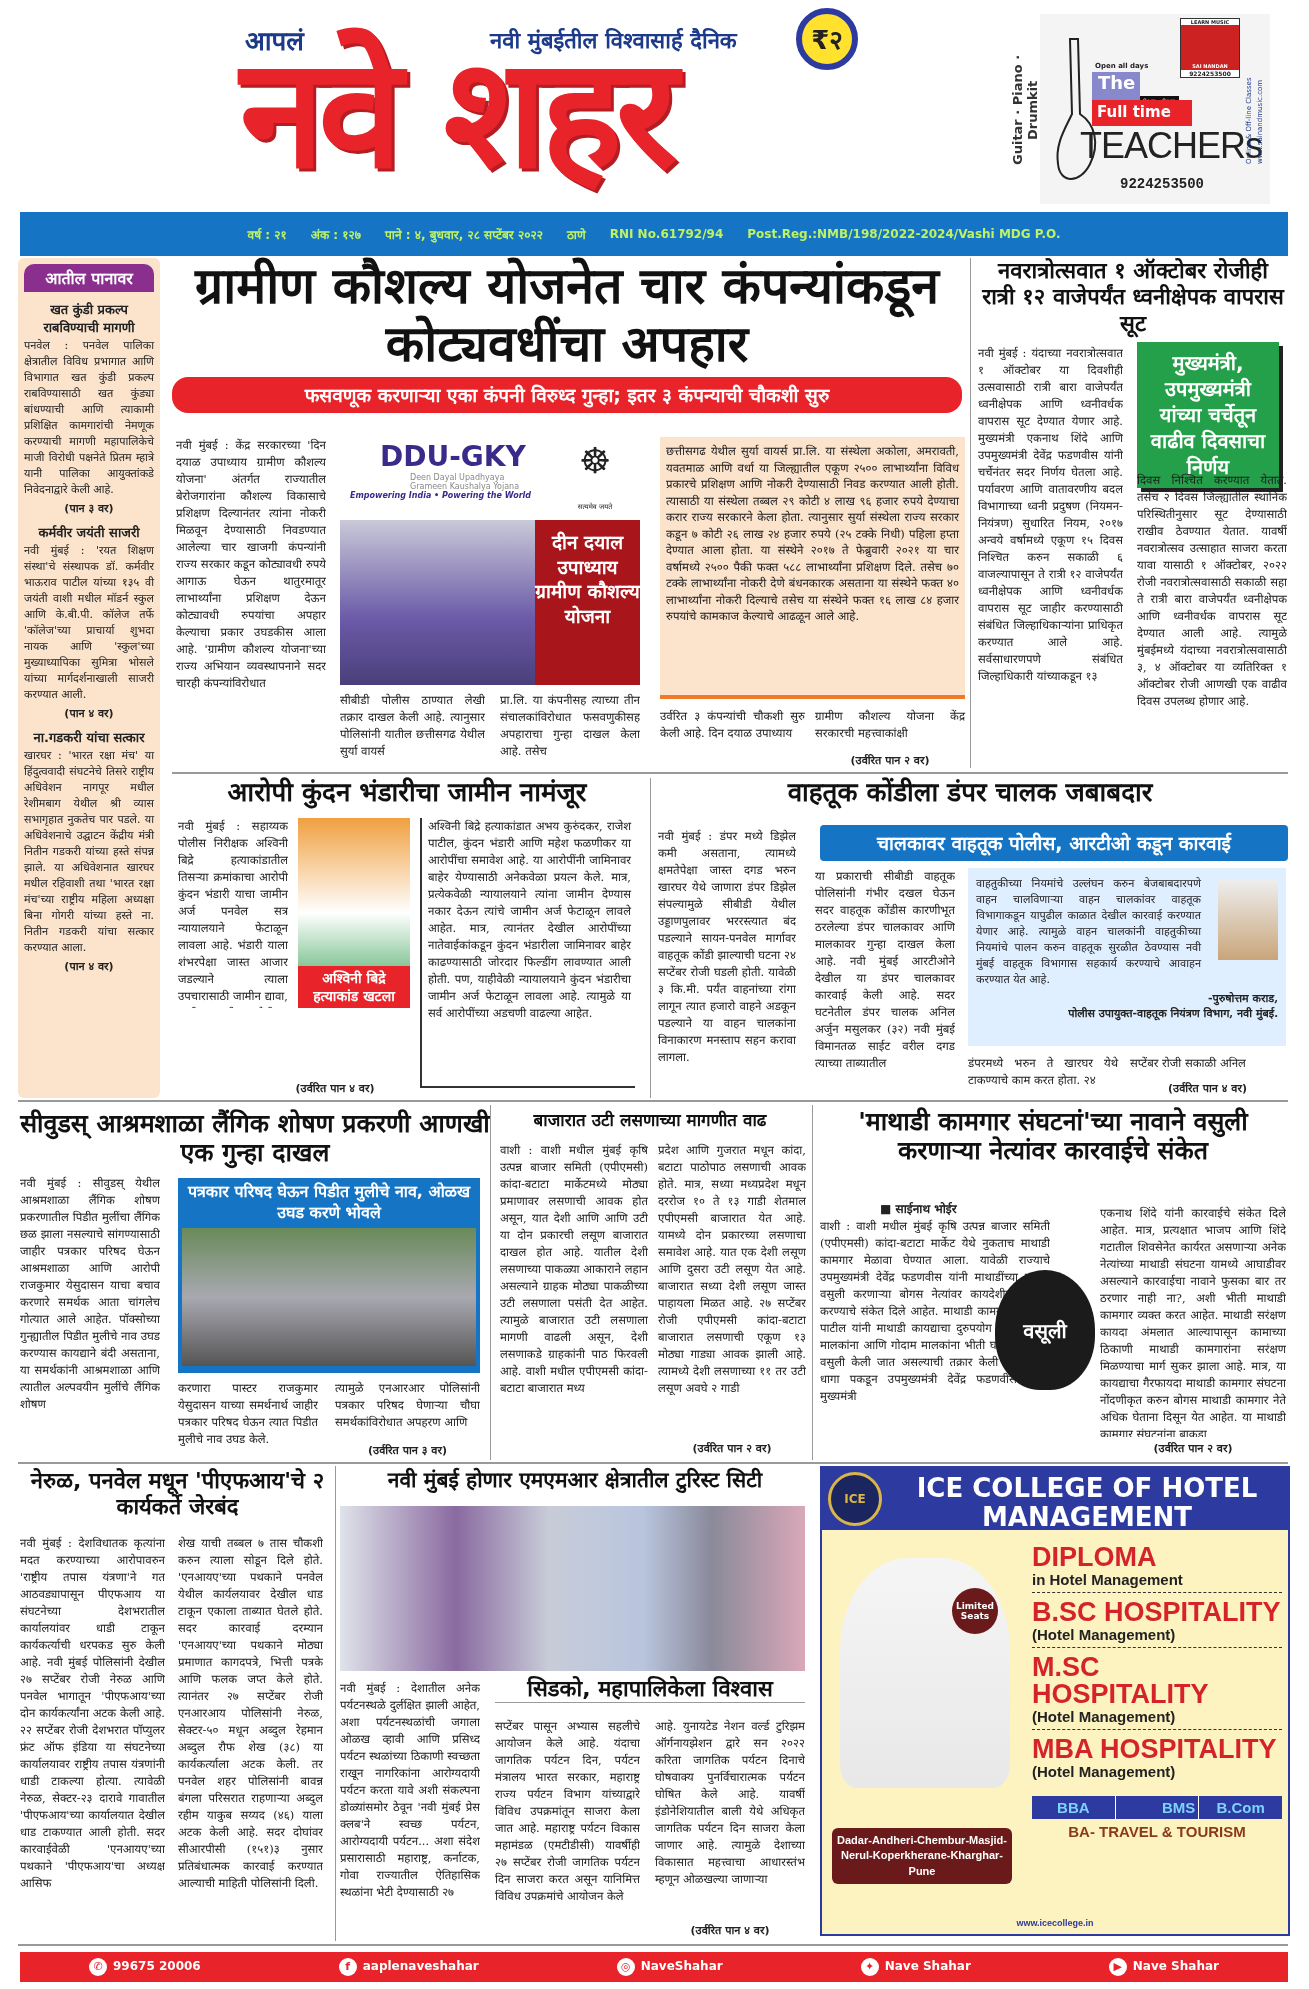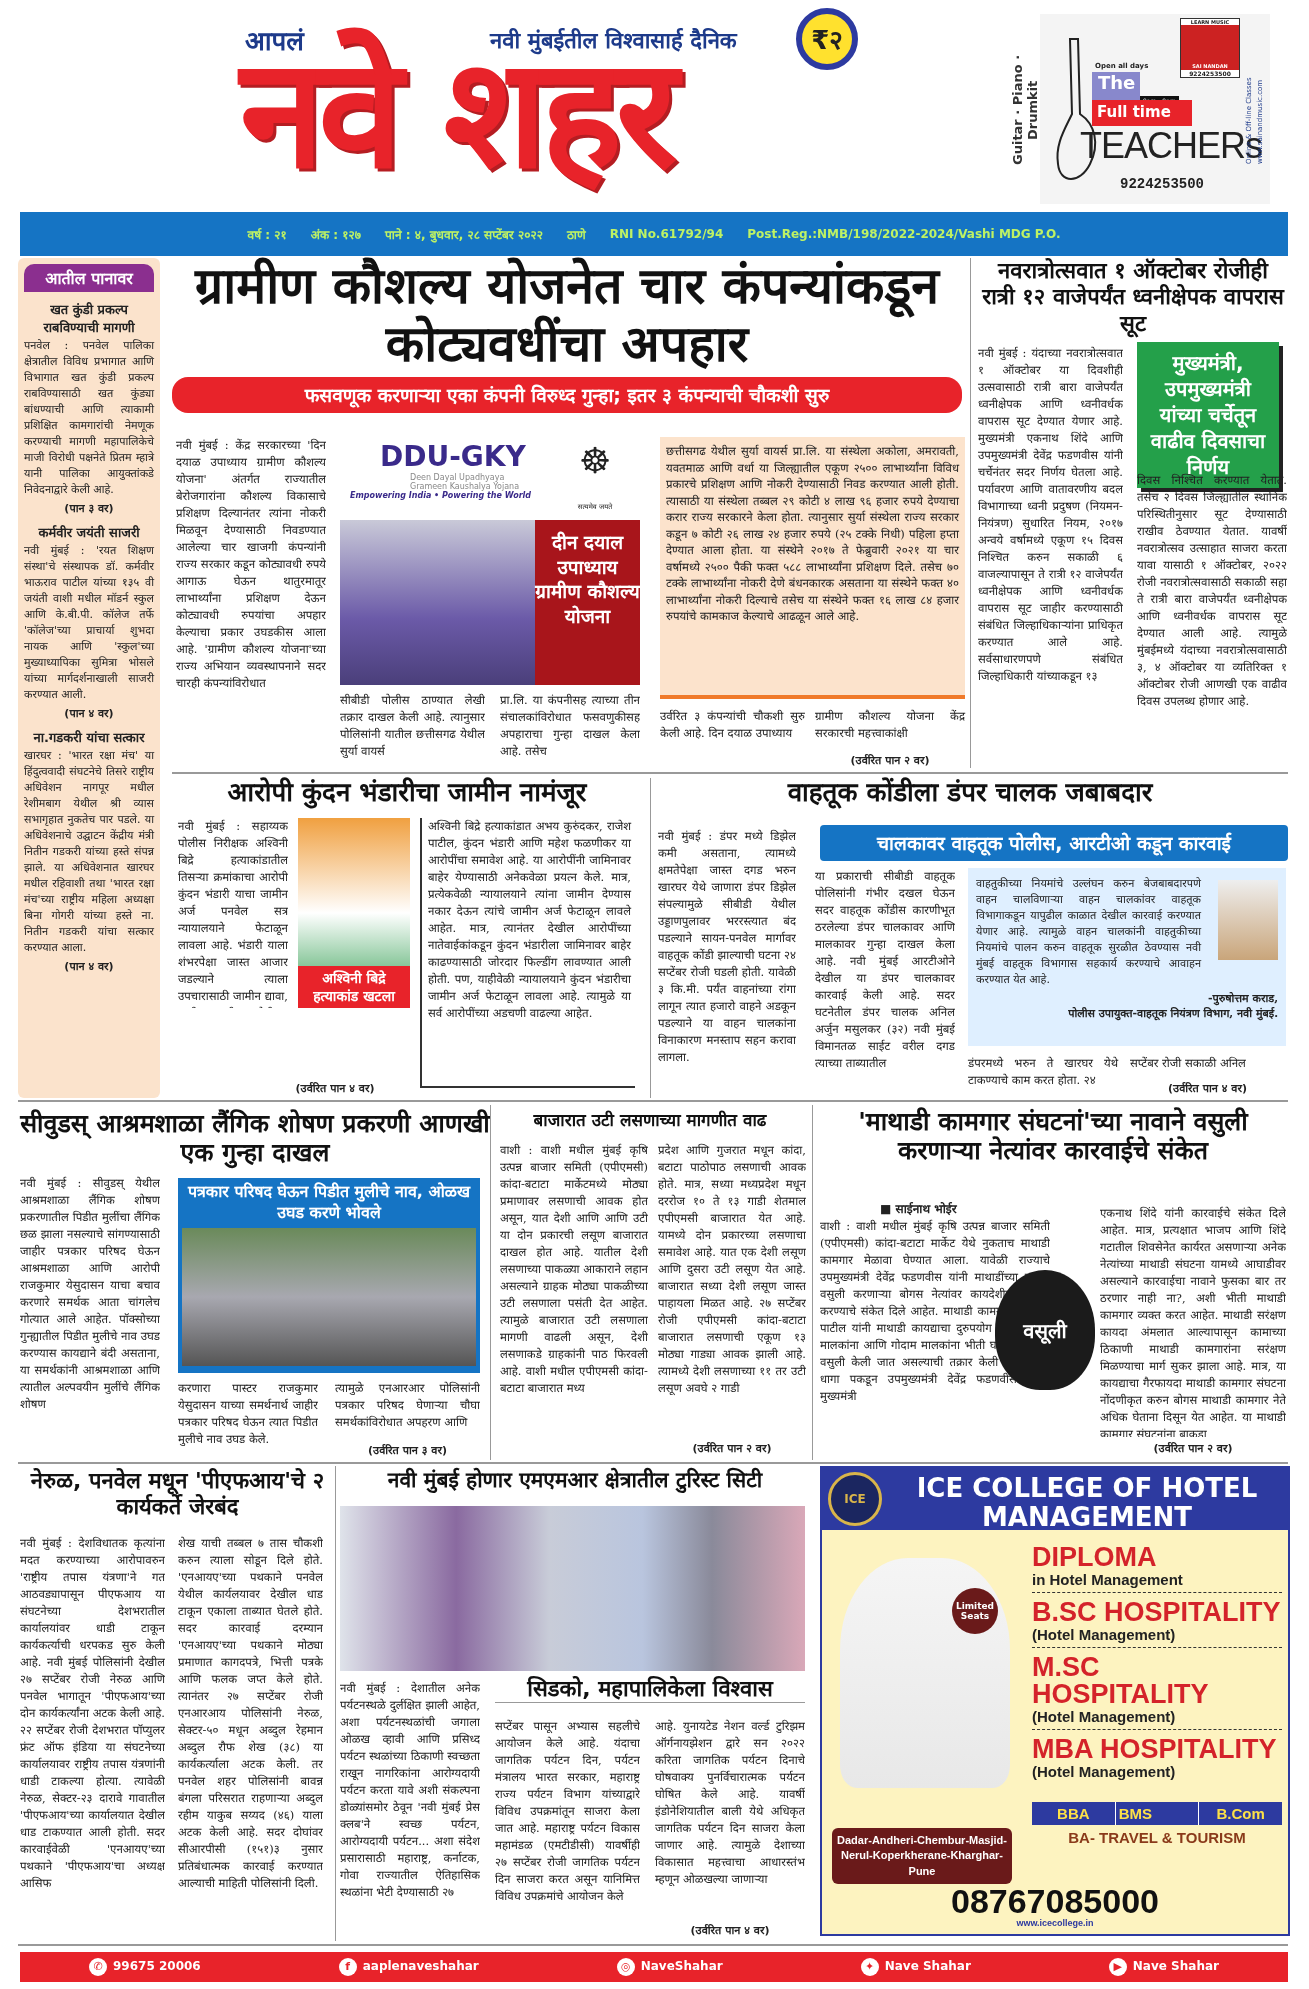--- a/index.html
+++ b/index.html
@@ -200,29 +200,28 @@
   <div class="abs" style="left:130px;top:120px;width:46px;height:46px;border-radius:50%;background:#6a1a1a;color:#fff;font:700 9px 'DejaVu Sans',sans-serif;display:flex;align-items:center;justify-content:center;text-align:center">Limited Seats</div>
   <div class="abs" style="left:210px;top:70px;width:250px">
     <div class="ice-course">DIPLOMA</div>
     <div class="ice-sub">in Hotel Management</div>
     <div class="ice-course">B.SC HOSPITALITY</div>
     <div class="ice-sub">(Hotel Management)</div>
     <div class="ice-course">M.SC HOSPITALITY</div>
     <div class="ice-sub">(Hotel Management)</div>
     <div class="ice-course">MBA HOSPITALITY</div>
     <div class="ice-sub" style="border:none">(Hotel Management)</div>
-    <div style="display:flex;margin-top:18px;background:#2d3aa0;color:#fde047;font:700 15px 'Liberation Sans',sans-serif">
+    <div style="display:flex;margin-top:12px;background:#2d3aa0;color:#7dd3fc;font:700 15px 'Liberation Sans',sans-serif">
       <div style="flex:1;text-align:center;padding:3px;border-right:1px solid #fff">BBA</div>
-      <div style="flex:1;text-align:left;padding:3px;border-right:1px solid #fff">BMS</div>
+      <div style="flex:1;text-align:right;padding:3px;border-right:1px solid #fff">BMS</div>
       <div style="flex:1;text-align:center;padding:3px">B.Com</div>
     </div>
     <div style="color:#8a3a1a;font:700 15px 'Liberation Sans',sans-serif;text-align:center;margin-top:4px">BA- TRAVEL &amp; TOURISM</div>
   </div>
   <div class="abs" style="left:10px;top:360px;width:180px;background:#6a1a1a;color:#fff;font:700 11px/1.4 'Liberation Sans',sans-serif;text-align:center;padding:5px;border-radius:6px">Dadar-Andheri-Chembur-Masjid-Nerul-Koperkherane-Kharghar-Pune</div>
-  <div class="abs ice-phone" style="left:0;top:414px;width:100%">08767085000</div>
   <div class="abs" style="left:0;top:450px;width:100%;text-align:center;font:700 9px 'Liberation Sans',sans-serif;color:#2d3aa0">www.icecollege.in</div>
 </div>
 
 <div class="abs hline" style="left:18px;top:1944px;width:1270px"></div>
 
 <div class="abs footer">
   <div><span class="ic">✆</span><span>99675 20006</span></div>
   <div><span class="ic">f</span><span>aaplenaveshahar</span></div>
   <div><span class="ic">◎</span><span>NaveShahar</span></div>
   <div><span class="ic">✦</span><span>Nave Shahar</span></div>

